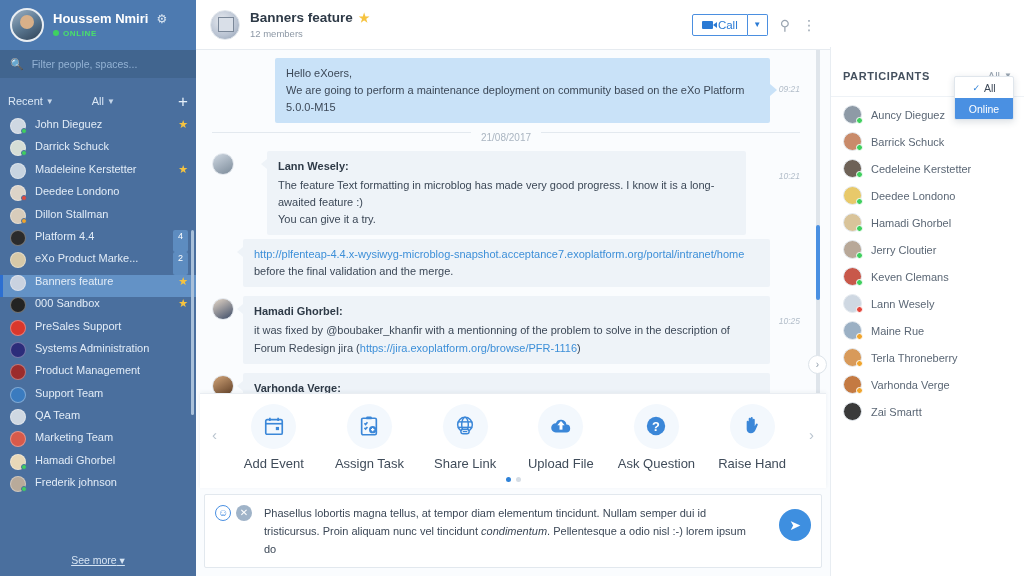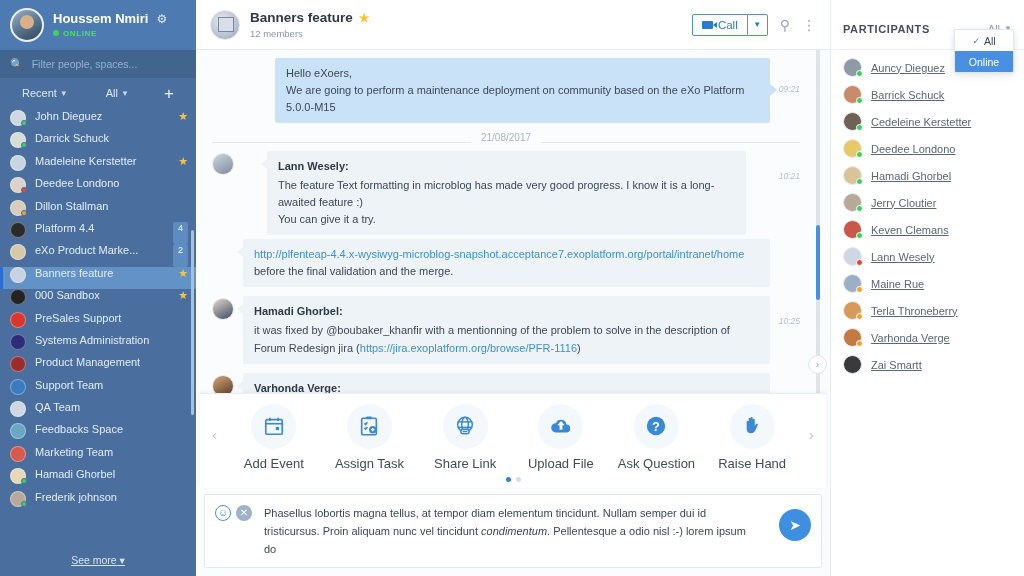--- a/index.html
+++ b/index.html
@@ -50,21 +50,21 @@
   .side-search .mag { color: #9dbadb; font-size: 11px; }
   .side-search input {
     background: transparent; border: none; outline: none;
     color: #d6e4f3; font-size: 10.5px; width: 100%;
     font-family: "Liberation Sans", sans-serif;
   }
   .side-search input::placeholder { color: #93b2d4; }
 
   .side-filters {
     height: 30px; display: flex; align-items: center;
-    padding: 0 22px; color: #dbe8f6; font-size: 11px; gap: 4px;
+    padding: 0 8px; color: #dbe8f6; font-size: 11px; gap: 4px; margin-top: 8px;
   }
   .side-filters .f-item { display: flex; align-items: center; gap: 3px; }
   .side-filters .caret { font-size: 8px; opacity: .85; }
   .side-filters .spacer { flex: 1; }
   .plus-btn { font-size: 17px; color: #e6eff8; line-height: 1; font-weight: 300; }
 
   .side-list { flex: 1; overflow: hidden; position: relative; padding-top: 2px; }
   .srow {
     height: 22.4px; display: flex; 
     padding: 0 8px 0 10px; position: relative;
@@ -169,21 +169,21 @@
     border-top: 5px solid transparent; border-bottom: 5px solid transparent;
     border-right: 6px solid #eef3f8;
   }
   .bub-author { font-weight: bold; color: #2e3a47; font-size: 11px; margin-bottom: 2px; }
   .bub-time {
     font-size: 8.5px; color: #b2bdc9; flex: none; width: 30px;
     text-align: right; padding-top: 26px; font-style: italic;
   }
   .bub-time.t2 { padding-top: 20px; }
   a.lnk { color: #3d8fd8; text-decoration: none; word-break: break-all; }
-  .date-sep { display: flex; align-items: flex-end; gap: 10px; margin: 2px 0 8px; }
+  .date-sep { display: flex; align-items: flex-start; gap: 10px; margin: 2px 0 8px; }
   .date-sep .ln { flex: 1; height: 1px; background: #e3e9ef; }
   .date-sep .tx { font-size: 10px; color: #aab5c1; }
 
   .chat-scroll {
     position: absolute; right: 10px; top: 0; width: 4px; bottom: 0; background: #dfe5eb;
   }
   .chat-thumb {
     position: absolute; right: 10px; top: 175px; width: 4px; height: 75px;
     background: #4a90e2; border-radius: 2px;
   }
@@ -246,40 +246,40 @@
   }
   .cursor {
     position: absolute; right: 4px; top: 33px; width: 0; height: 0;
     border-left: 8px solid #333; border-top: 0 solid transparent;
     transform: rotate(-20deg);
   }
 
   
   .right {
     width: 194px; flex: none; background: #fff; border-left: 1px solid #e8edf2;
-    display: flex; flex-direction: column; position: relative;
+    display: flex; flex-direction: column; position: relative; margin-top: 47px;
   }
   .part-head {
     height: 42px; display: flex; align-items: center; padding: 0 12px;
     border-bottom: 1px solid #eef2f6; margin-top: 8px;
   }
   .part-title { font-size: 11px; font-weight: bold; color: #44505e; letter-spacing: .6px; }
   .part-filter {
     margin-left: auto; color: #9aa5b1; font-size: 11px; display: flex; gap: 4px; align-items: center;
   }
   .part-filter .cr { font-size: 8px; }
   .part-list { flex: 1; overflow: hidden; padding-top: 4px; }
   .prow { height: 27px; display: flex; align-items: center; padding: 0 12px; }
   .pav {
     width: 19px; height: 19px; border-radius: 50%; position: relative; flex: none;
     background: #c9d2dc; border: 1px solid #e6ebf0;
   }
   .pav .pres { position: absolute; right: -2px; bottom: -1px; width: 7px; height: 7px;
     border-radius: 50%; border: 1.5px solid #fff; }
-  .pname { margin-left: 9px; font-size: 11px; color: #5b6775; text-decoration: underline; }
+  .pname { margin-left: 9px; font-size: 11px; color: #5b6775; }
   .dropdown {
     position: absolute; right: 10px; top: 29px; width: 60px;
     background: #fff; border: 1px solid #e0e6ec; box-shadow: 0 2px 7px rgba(40,60,90,.16);
     z-index: 40; border-radius: 2px; overflow: hidden;
   }
   .dd-item { height: 21px; display: flex; align-items: center; justify-content: center;
     font-size: 10.5px; color: #3c4857; gap: 4px; }
   .dd-item .chk { color: #2f82d8; font-size: 9px; }
   .dd-item.sel { background: #4a90e2; color: #fff; }
 </style>
@@ -385,24 +385,20 @@
           <div class="sav" style="background: rgb(155, 44, 44);"></div>
           <span class="sname">Product Management</span>
         </div>
         <div class="srow">
           <div class="sav" style="background: rgb(58, 123, 191);"></div>
           <span class="sname">Support Team</span>
         </div>
         <div class="srow">
           <div class="sav" style="background: rgb(207, 216, 226);"></div>
           <span class="sname">QA Team</span>
-        </div>
-        <div class="srow">
-          <div class="sav" style="background: rgb(105, 168, 196);"></div>
-          <span class="sname">Feedbacks Space</span>
         </div>
         <div class="srow">
           <div class="sav" style="background: rgb(216, 90, 74);"></div>
           <span class="sname">Marketing Team</span>
         </div>
         <div class="srow">
           <div class="sav" style="background: rgb(232, 216, 184);">
             <i class="pres on"></i>
           </div>
           <span class="sname">Hamadi Ghorbel</span>

